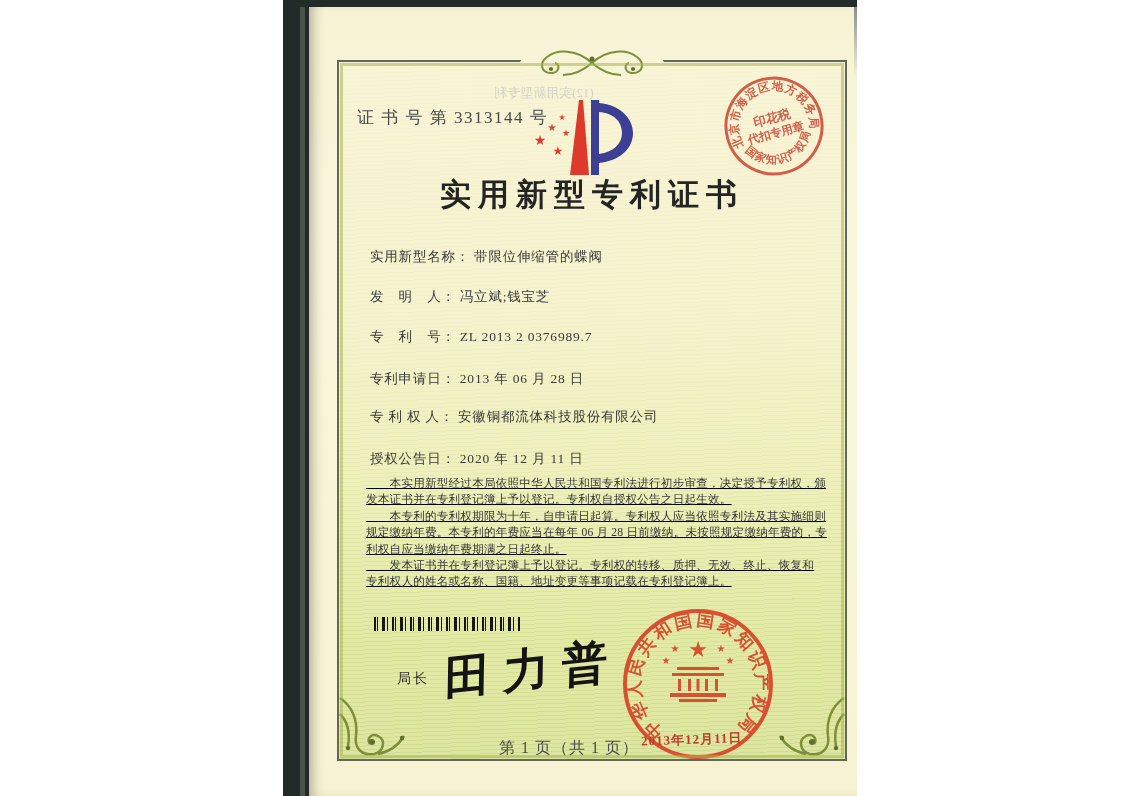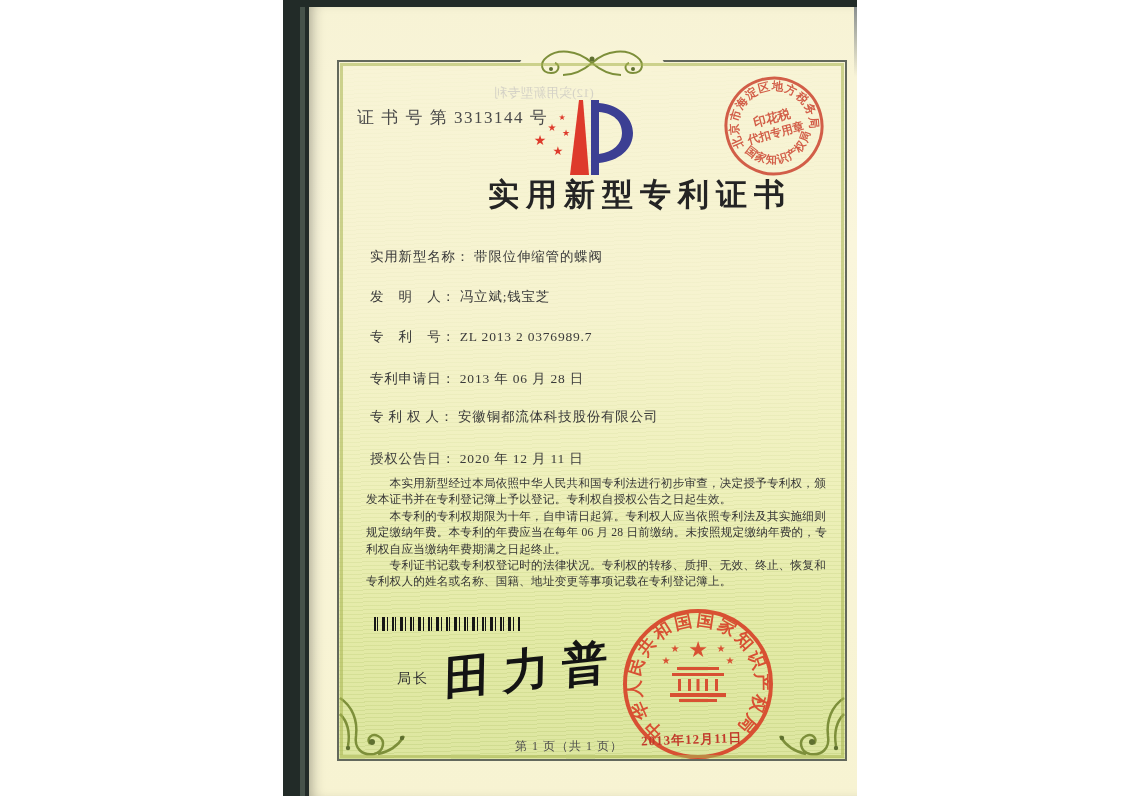--- a/index.html
+++ b/index.html
@@ -32,33 +32,33 @@
     background:linear-gradient(180deg,#f8f4d6 0%,#f6f3cf 35%,#eef0ba 62%,#e3eaa6 82%,#dde6a0 100%);}
   .cert-lines{position:absolute;inset:0;opacity:.5;
     background:repeating-linear-gradient(178deg,rgba(125,155,45,.28) 0 1px,transparent 1px 4px);
     -webkit-mask-image:linear-gradient(180deg,rgba(0,0,0,.12) 0%,rgba(0,0,0,.25) 40%,rgba(0,0,0,.75) 75%,#000 100%);
     mask-image:linear-gradient(180deg,rgba(0,0,0,.12) 0%,rgba(0,0,0,.25) 40%,rgba(0,0,0,.75) 75%,#000 100%);}
   .abs{position:absolute;}
   .cert-no{left:18px;top:44px;font-size:17px;letter-spacing:1.5px;color:#4a4a4a;white-space:nowrap;}
   .ghost{left:100px;top:22px;width:210px;text-align:center;font-size:13px;
     color:rgba(90,90,150,.22);transform:scaleX(-1);white-space:nowrap;}
   .title{left:0;top:112px;width:100%;text-align:center;font-size:31px;font-weight:600;
-    letter-spacing:7px;color:#242424;padding-left:48px;}
+    letter-spacing:7px;color:#242424;}
   .field{left:31px;font-size:13.5px;color:#3a3a3a;white-space:nowrap;letter-spacing:.8px;}
   .field .val{margin-left:4px;}
-  .bodytext{left:27px;top:414px;width:456px;}
+  .bodytext{left:27px;top:414px;width:456px;text-decoration:underline;}
   .bodytext div{font-size:11.6px;line-height:16.4px;color:#363636;white-space:nowrap;letter-spacing:.2px;}
   .barcode{left:35px;top:555px;width:146px;height:14px;
     background:repeating-linear-gradient(90deg,#161616 0 2px,transparent 2px 3px,#161616 3px 4px,transparent 4px 8px,#161616 8px 11px,transparent 11px 13px,#161616 13px 14px,transparent 14px 18px);}
   .dir-label{left:58px;top:608px;font-size:14px;color:#333;letter-spacing:2px;}
   .signature{left:105px;top:577px;font-size:46px;color:#141414;letter-spacing:13px;
     transform:rotate(-6deg) skewX(-7deg);font-weight:600;white-space:nowrap;}
   .seal-date{left:302px;top:668px;width:150px;font-size:13px;font-weight:600;color:#c2392a;
     letter-spacing:1px;transform:rotate(-2deg);white-space:nowrap;}
-  .footer{left:130px;top:676px;width:200px;text-align:center;font-size:12px;color:#4c4c4c;letter-spacing:1px;white-space:nowrap;}
+  .footer{left:130px;top:676px;width:200px;text-align:center;font-size:16px;color:#4c4c4c;letter-spacing:1px;white-space:nowrap;}
   .logo-svg{left:183px;top:37px;}
   .seal-svg{left:280px;top:543px;opacity:.92;}
   .taxseal-svg{left:379px;top:8px;opacity:.85;}
   .ornament-svg{left:50%;top:-17px;transform:translateX(-50%);}
   .corner-l{left:-1px;top:618px;}
   .corner-r{right:-1px;top:618px;transform:scaleX(-1);}
 </style>
 </head>
 <body>
 
@@ -141,21 +141,21 @@
       <div class="abs field" style="top:388px">
         <span>授权公告日：</span><span class="val">2020 年 12 月 11 日</span>
       </div>
 
       <div class="abs bodytext">
         <div>　　本实用新型经过本局依照中华人民共和国专利法进行初步审查，决定授予专利权，颁</div>
         <div>发本证书并在专利登记簿上予以登记。专利权自授权公告之日起生效。</div>
         <div>　　本专利的专利权期限为十年，自申请日起算。专利权人应当依照专利法及其实施细则</div>
         <div>规定缴纳年费。本专利的年费应当在每年 06 月 28 日前缴纳。未按照规定缴纳年费的，专</div>
         <div>利权自应当缴纳年费期满之日起终止。</div>
-        <div>　　专利证书记载专利权登记时的法律状况。专利权的转移、质押、无效、终止、恢复和</div>
+        <div>　　发本证书并在专利登记簿上予以登记。专利权的转移、质押、无效、终止、恢复和</div>
         <div>专利权人的姓名或名称、国籍、地址变更等事项记载在专利登记簿上。</div>
       </div>
 
       <div class="abs barcode"></div>
 
       <div class="abs dir-label">局长</div>
       <div class="abs signature">田力普</div>
 
       <svg class="abs seal-svg" width="158" height="158" viewBox="0 0 158 158">
         <g fill="#d8442a">

